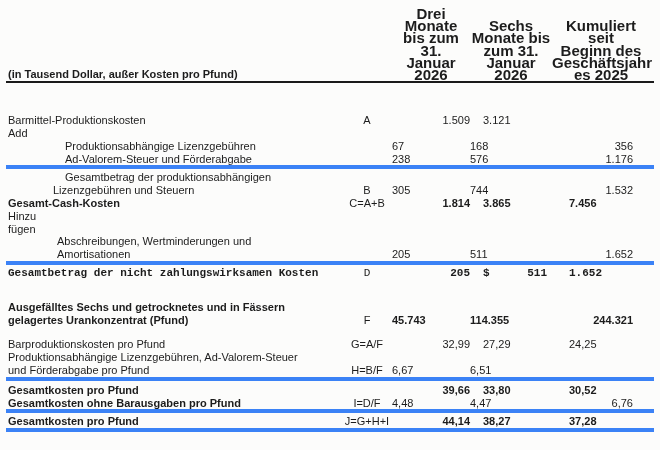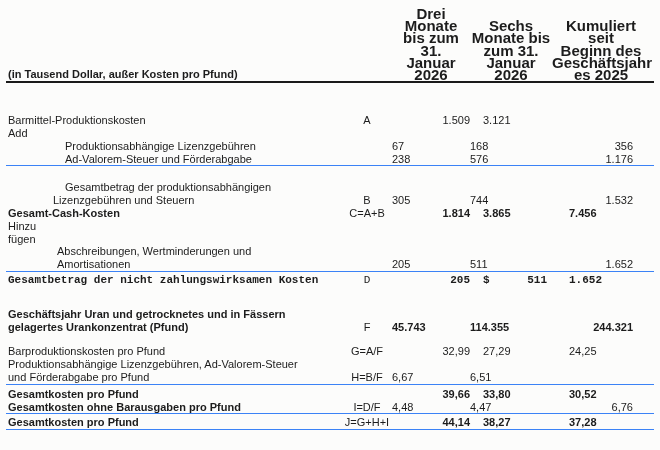--- a/index.html
+++ b/index.html
@@ -10,21 +10,21 @@
     padding:0 6px;
   }
   .grid{display:grid;grid-template-columns:336px 50px 78px 82px 102px;}
   
   .thead{align-items:end;border-bottom:2px solid #1a1a1a;padding-top:8px;}
   .corner{grid-column:1 / span 2;font-weight:700;line-height:13px;padding-left:2px;}
   .chead{font-weight:700;font-size:15px;line-height:12.2px;text-align:center;white-space:pre-line;}
   .c3h{padding-right:4px;}
   
   .row{line-height:12.8px;min-height:12.8px;}
-  .row.rule{border-bottom:1px solid #3b82f6;}
+  .row.rule{border-bottom:4px solid #3b82f6;}
   .lbl{padding-left:2px;white-space:nowrap;}
   .ind-1{padding-left:47px;}
   .ind-2{padding-left:51px;}
   .ind-3{padding-left:59px;}
   .fml{text-align:center;white-space:nowrap;}
   .b{font-weight:700;}
   .c{white-space:nowrap;}
   .c.split{display:flex;justify-content:space-between;}
   .c1.al{padding-left:0;text-align:right;}  .c1.ar{text-align:left;padding-right:6px;}
   .c2.al{padding-left:13px;}.c2.ar{text-align:left;padding-right:5px;}
@@ -73,21 +73,21 @@
         <div class="c c2 ar">168</div>
         <div class="c c3 ar">356</div>
       </div>
       <div class="grid row rule">
         <div class="lbl ind-3">Ad-Valorem-Steuer und Förderabgabe</div>
         <div class="fml"></div>
         <div class="c c1 ar">238</div>
         <div class="c c2 ar">576</div>
         <div class="c c3 ar">1.176</div>
       </div>
-      <div class="grid row" style="margin-top: 15px;">
+      <div class="grid row" style="margin-top: 2px;">
         <div class="lbl ind-3">Gesamtbetrag der produktionsabhängigen</div>
         <div class="fml"></div>
         <div class="c c1"></div>
         <div class="c c2"></div>
         <div class="c c3"></div>
       </div>
       <div class="grid row">
         <div class="lbl ind-1">Lizenzgebühren und Steuern</div>
         <div class="fml">B</div>
         <div class="c c1 ar">305</div>
@@ -133,21 +133,21 @@
         <div class="lbl b">Gesamtbetrag der nicht zahlungswirksamen Kosten</div>
         <div class="fml">D</div>
         <div class="c c1 al b">205</div>
         <div class="c c2 split b">
           <span>$</span>
           <span>511</span>
         </div>
         <div class="c c3 al b">1.652</div>
       </div>
       <div class="grid row" style="margin-top: 21px;">
-        <div class="lbl b">Geschäftsjahr Uran und getrocknetes und in Fässern</div>
+        <div class="lbl b">Ausgefälltes Sechs und getrocknetes und in Fässern</div>
         <div class="fml"></div>
         <div class="c c1"></div>
         <div class="c c2"></div>
         <div class="c c3"></div>
       </div>
       <div class="grid row">
         <div class="lbl b">gelagertes Urankonzentrat (Pfund)</div>
         <div class="fml">F</div>
         <div class="c c1 ar b">45.743</div>
         <div class="c c2 ar b">114.355</div>

